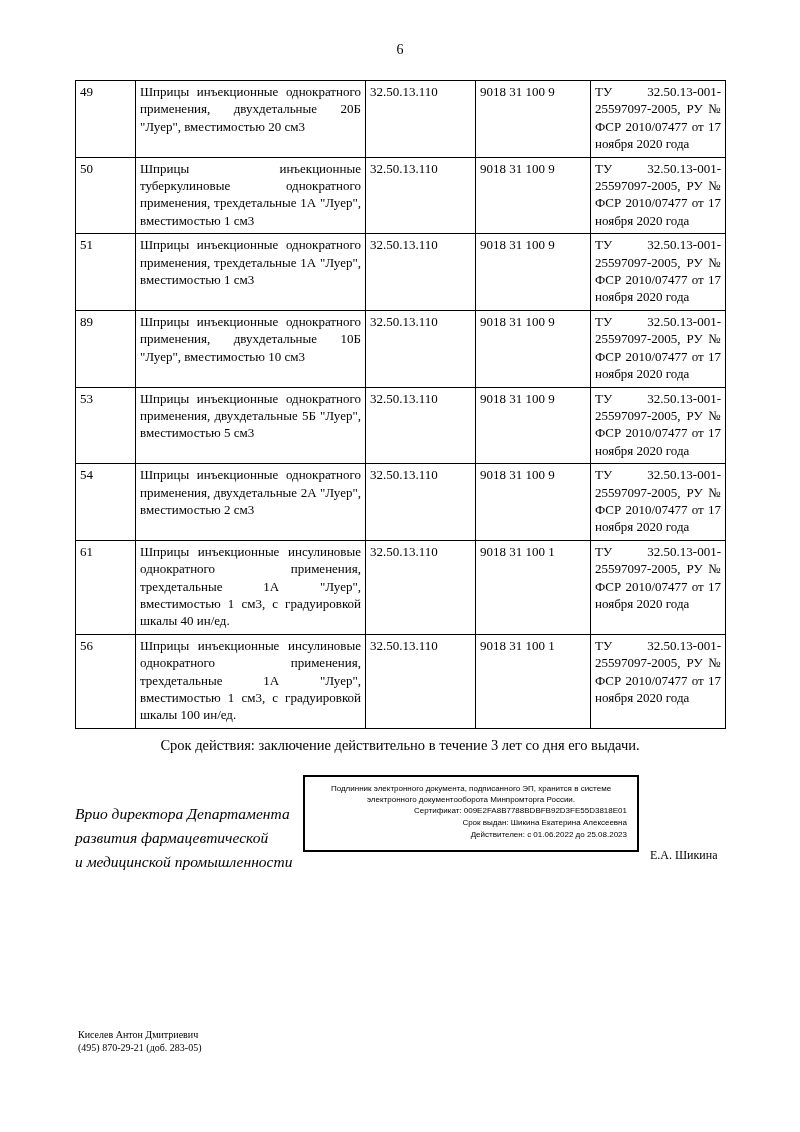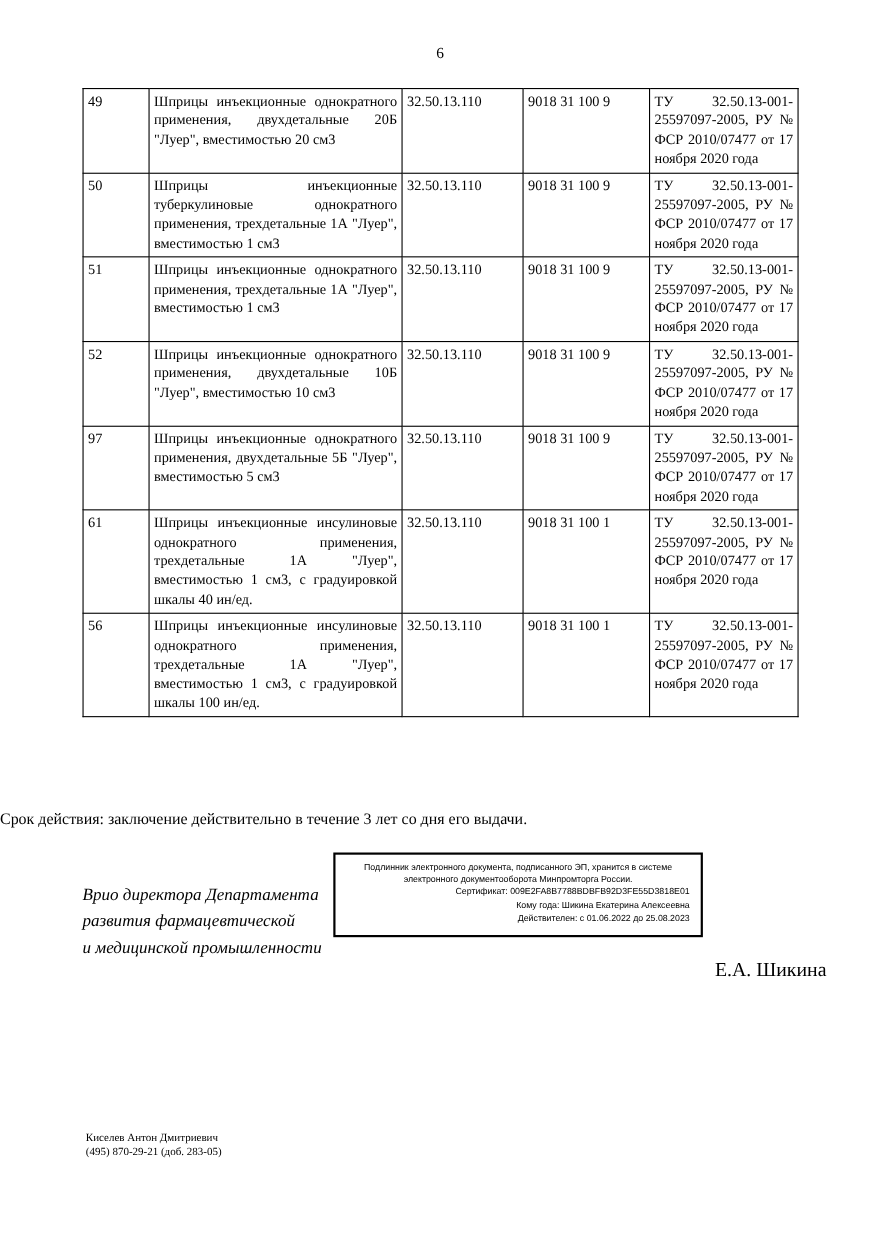--- a/index.html
+++ b/index.html
@@ -32,36 +32,36 @@
     padding: 2px 4px 4px 4px;
     font-size: 13px;
     line-height: 1.34;
     overflow: hidden;
   }
   .c-desc { text-align: justify; margin-left: 12px; }
   .c-reg  { text-align: justify; }
   .validity {
     position: absolute;
     top: 737px; left: 0; width: 100%;
+    text-align: center;
     font-size: 14.5px;
     margin: 0;
   }
   .sign-position {
     position: absolute;
     left: 75px; top: 802px;
     width: 270px;
     font-size: 15.5px;
     line-height: 24px;
     font-style: italic;
   }
   .sign-name {
     position: absolute;
     left: 650px; top: 848px;
-    font-size: 18px;
-    margin-top: 23px;
+    font-size: 12px;
   }
   .stamp {
     position: absolute;
     left: 303px; top: 775px;
     width: 336px;
     background: #ffffff;
     border: 2px solid #000;
     padding: 6px 10px 9px 10px;
     font-family: "Liberation Sans", sans-serif;
   }
@@ -125,29 +125,36 @@
         <td class="c-reg">ТУ 32.50.13-001-25597097-2005, РУ № ФСР 2010/07477 от 17 ноября 2020 года</td>
       </tr>
       <tr>
         <td class="c-num">51</td>
         <td class="c-desc">Шприцы инъекционные однократного применения, трехдетальные 1А "Луер", вместимостью 1 см3</td>
         <td class="c-okpd">32.50.13.110</td>
         <td class="c-tnved">9018 31 100 9</td>
         <td class="c-reg">ТУ 32.50.13-001-25597097-2005, РУ № ФСР 2010/07477 от 17 ноября 2020 года</td>
       </tr>
       <tr>
-        <td class="c-num">52</td>
+        <td class="c-num">89</td>
         <td class="c-desc">Шприцы инъекционные однократного применения, двухдетальные 10Б "Луер", вместимостью 10 см3</td>
         <td class="c-okpd">32.50.13.110</td>
         <td class="c-tnved">9018 31 100 9</td>
         <td class="c-reg">ТУ 32.50.13-001-25597097-2005, РУ № ФСР 2010/07477 от 17 ноября 2020 года</td>
       </tr>
       <tr>
-        <td class="c-num">97</td>
+        <td class="c-num">53</td>
         <td class="c-desc">Шприцы инъекционные однократного применения, двухдетальные 5Б "Луер", вместимостью 5 см3</td>
+        <td class="c-okpd">32.50.13.110</td>
+        <td class="c-tnved">9018 31 100 9</td>
+        <td class="c-reg">ТУ 32.50.13-001-25597097-2005, РУ № ФСР 2010/07477 от 17 ноября 2020 года</td>
+      </tr>
+      <tr>
+        <td class="c-num">54</td>
+        <td class="c-desc">Шприцы инъекционные однократного применения, двухдетальные 2А "Луер", вместимостью 2 см3</td>
         <td class="c-okpd">32.50.13.110</td>
         <td class="c-tnved">9018 31 100 9</td>
         <td class="c-reg">ТУ 32.50.13-001-25597097-2005, РУ № ФСР 2010/07477 от 17 ноября 2020 года</td>
       </tr>
       <tr>
         <td class="c-num">61</td>
         <td class="c-desc">Шприцы инъекционные инсулиновые однократного применения, трехдетальные 1А "Луер", вместимостью 1 см3, с градуировкой шкалы 40 ин/ед.</td>
         <td class="c-okpd">32.50.13.110</td>
         <td class="c-tnved">9018 31 100 1</td>
         <td class="c-reg">ТУ 32.50.13-001-25597097-2005, РУ № ФСР 2010/07477 от 17 ноября 2020 года</td>
@@ -166,21 +173,21 @@
 
   <div class="sign-position">
     <div>Врио директора Департамента</div>
     <div>развития фармацевтической</div>
     <div>и медицинской промышленности</div>
   </div>
 
   <div class="stamp">
     <div class="stamp-header">Подлинник электронного документа, подписанного ЭП, хранится в системе электронного документооборота Минпромторга России.</div>
     <div class="stamp-line">Сертификат: 009E2FA8B7788BDBFB92D3FE55D3818E01</div>
-    <div class="stamp-line">Кому года: Шикина Екатерина Алексеевна</div>
+    <div class="stamp-line">Срок выдан: Шикина Екатерина Алексеевна</div>
     <div class="stamp-line">Действителен: с 01.06.2022 до 25.08.2023</div>
   </div>
 
   <div class="sign-name">Е.А. Шикина</div>
 
   <div class="footer-contact">
     <div>Киселев Антон Дмитриевич</div>
     <div>(495) 870-29-21 (доб. 283-05)</div>
   </div>
 

